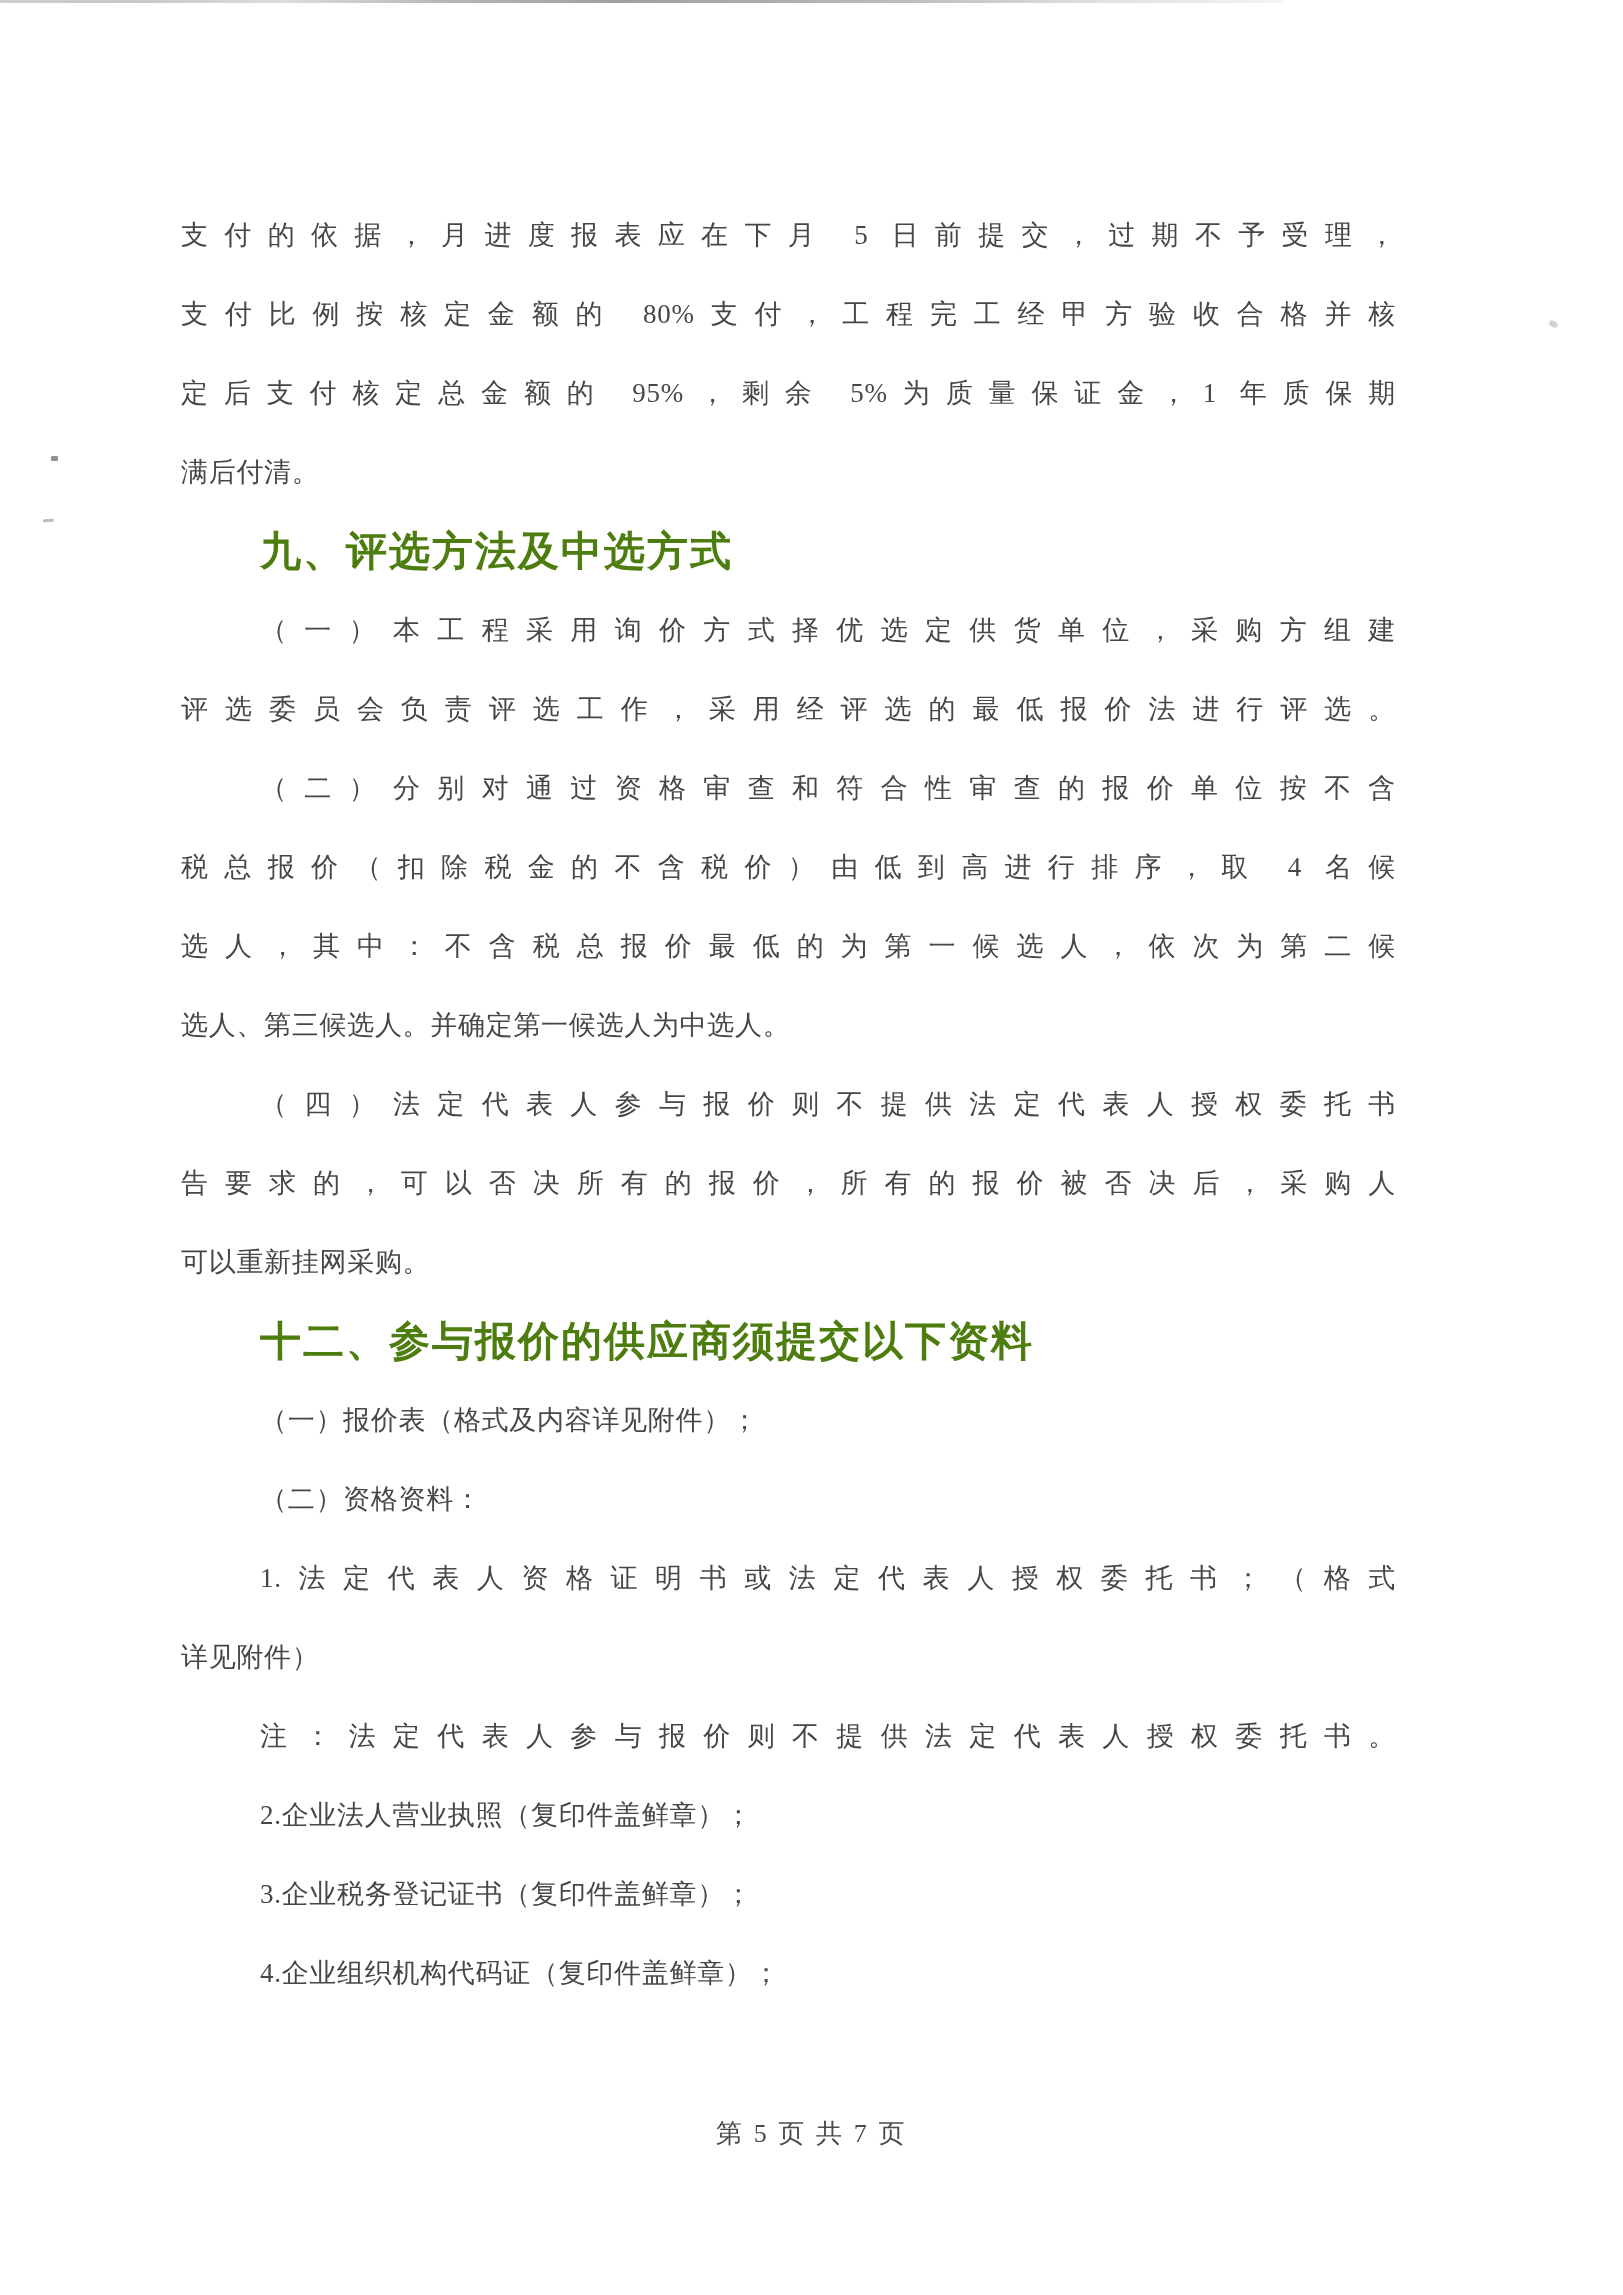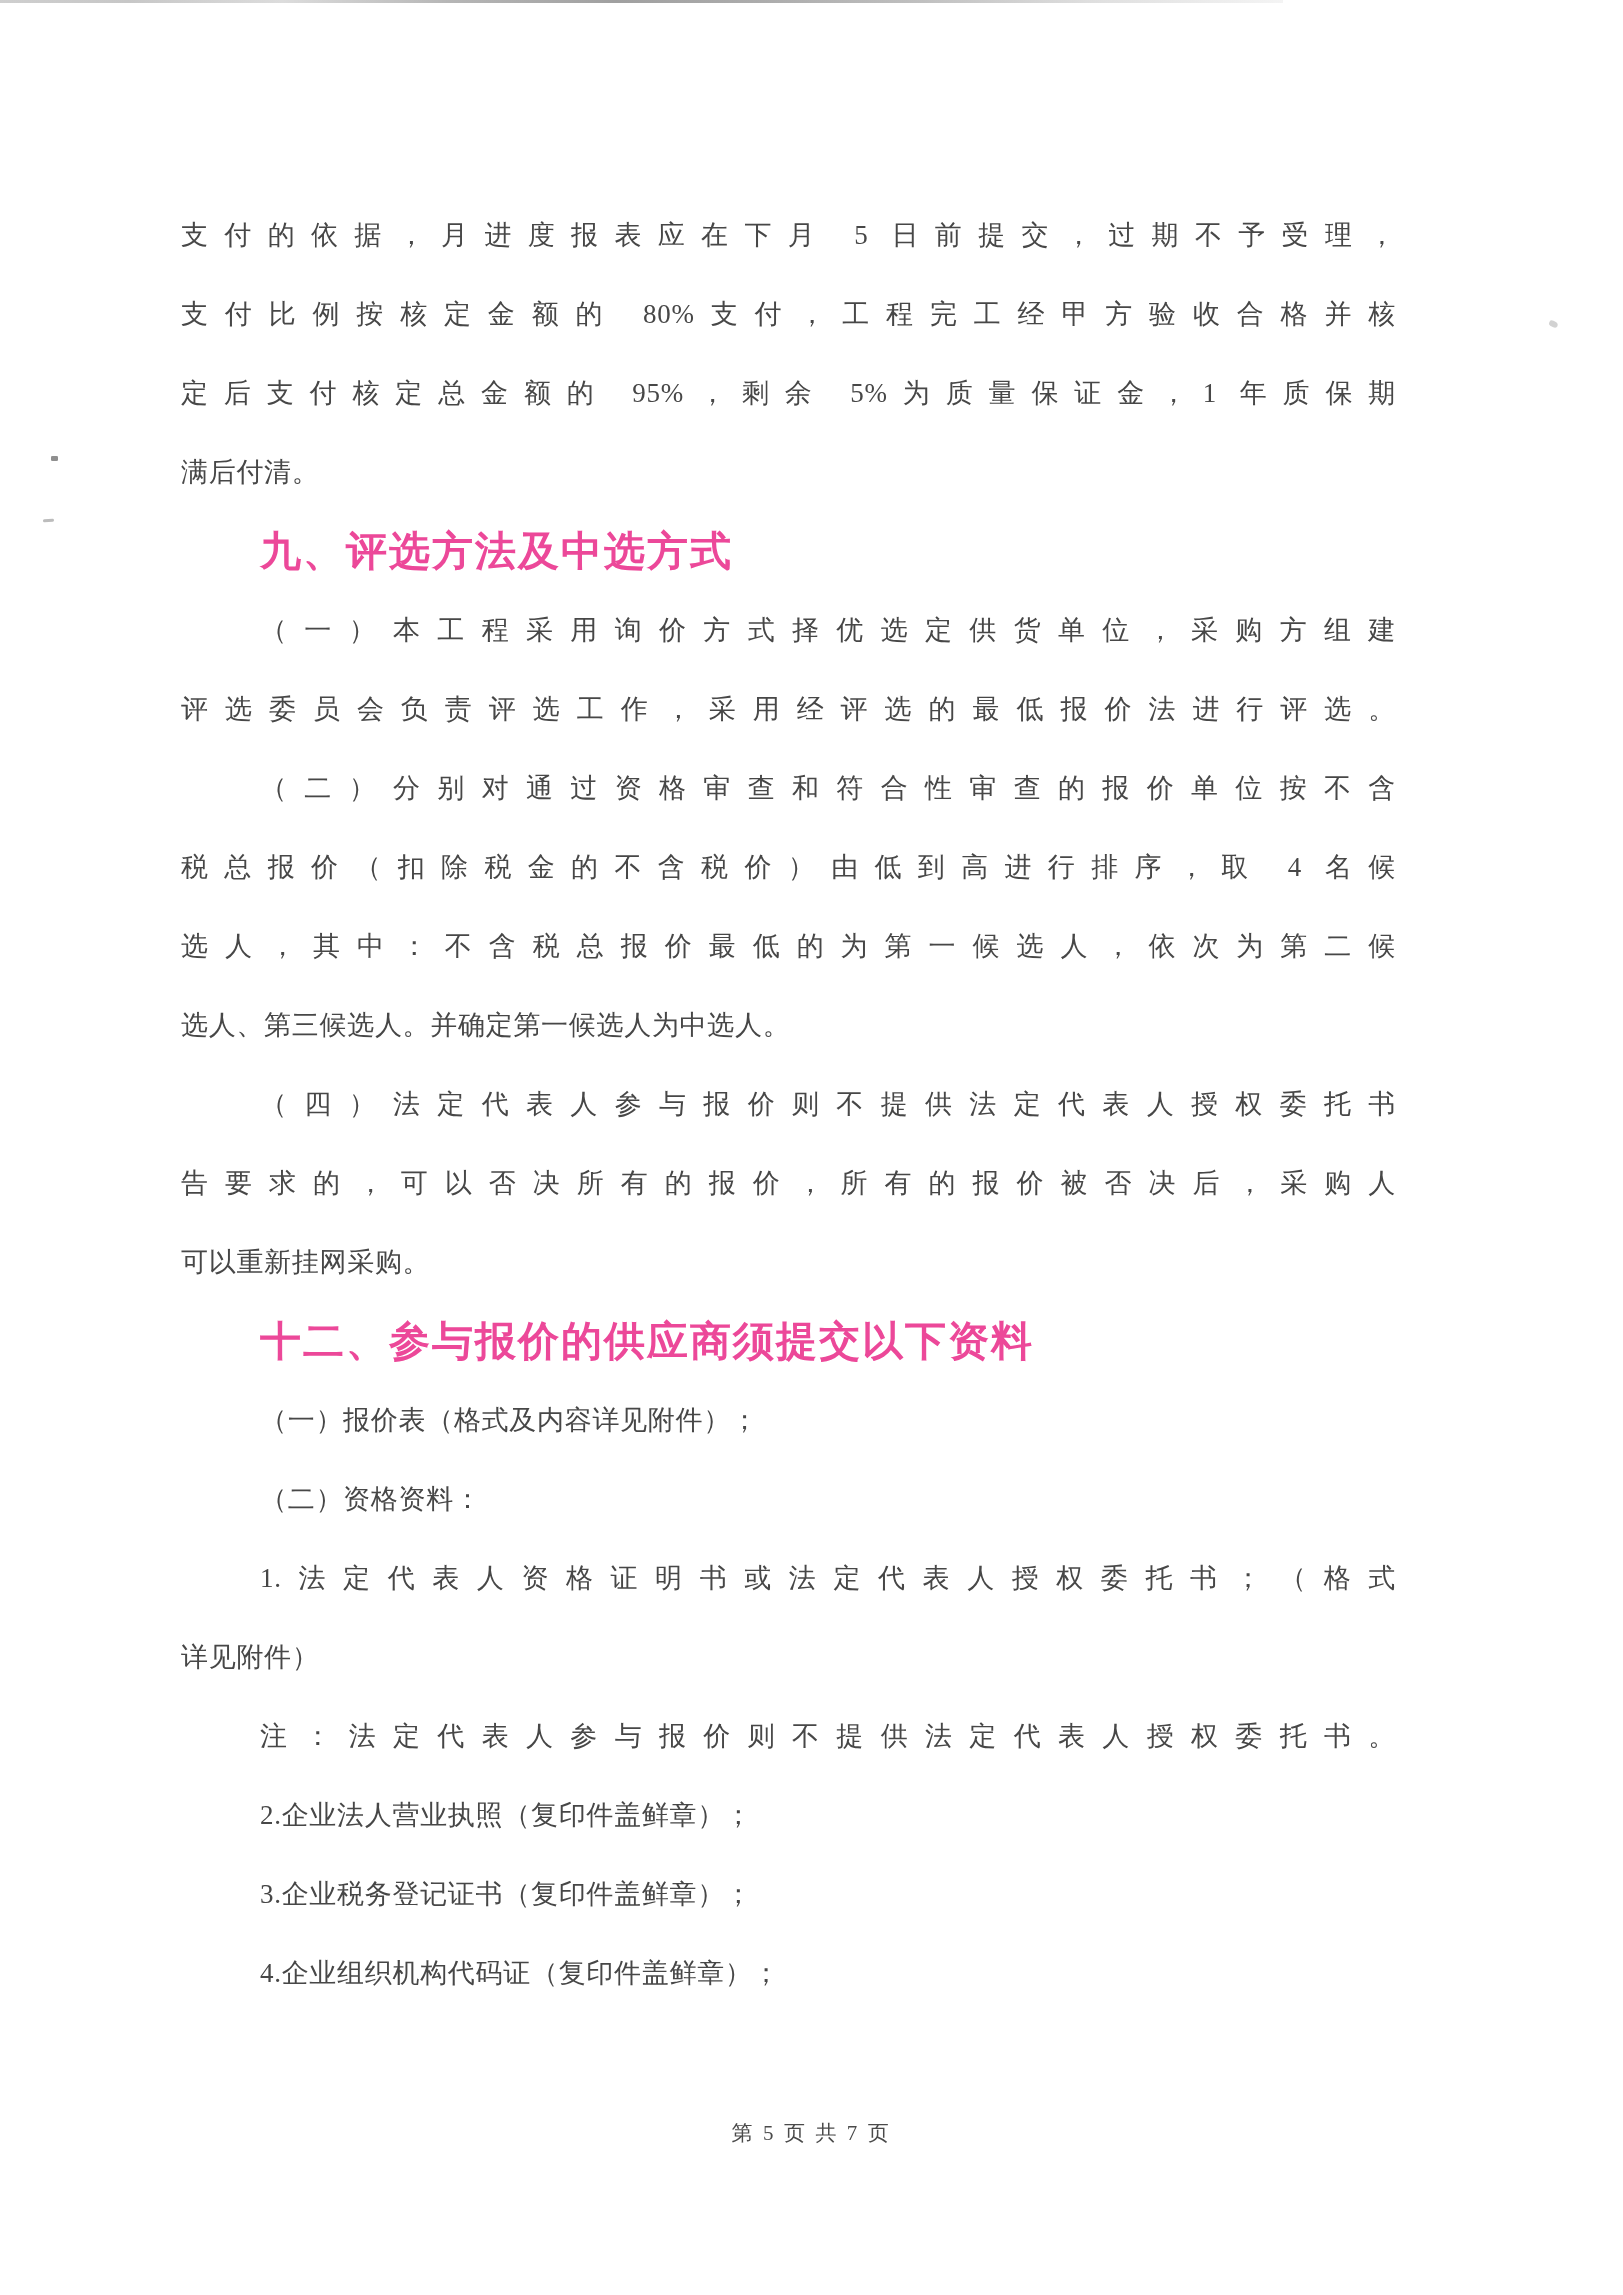--- a/index.html
+++ b/index.html
@@ -58,31 +58,31 @@
     text-align: justify;
     text-align-last: justify;
     text-justify: inter-character;
   }
   .line.indent { text-indent: 79px; }
   .line.heading {
     font-family: "Liberation Sans", "DejaVu Sans", sans-serif;
     font-weight: 700;
     font-size: 41px;
     letter-spacing: 2px;
-    color: #ec4899;
+    color: #4d7c0f;
   }
   .page-footer {
     position: absolute;
     left: 0;
     top: 2119px;
     width: 100%;
     text-align: center;
   }
   .page-footer span {
-    font-size: 21px;
+    font-size: 26px;
     line-height: 29px;
     letter-spacing: 2.6px;
     color: #4a4a4a;
   }
 </style>
 </head>
 <body>
 
 <div class="page" style="background: rgb(255, 255, 255);">
   <div class="top-scan-line"></div>

